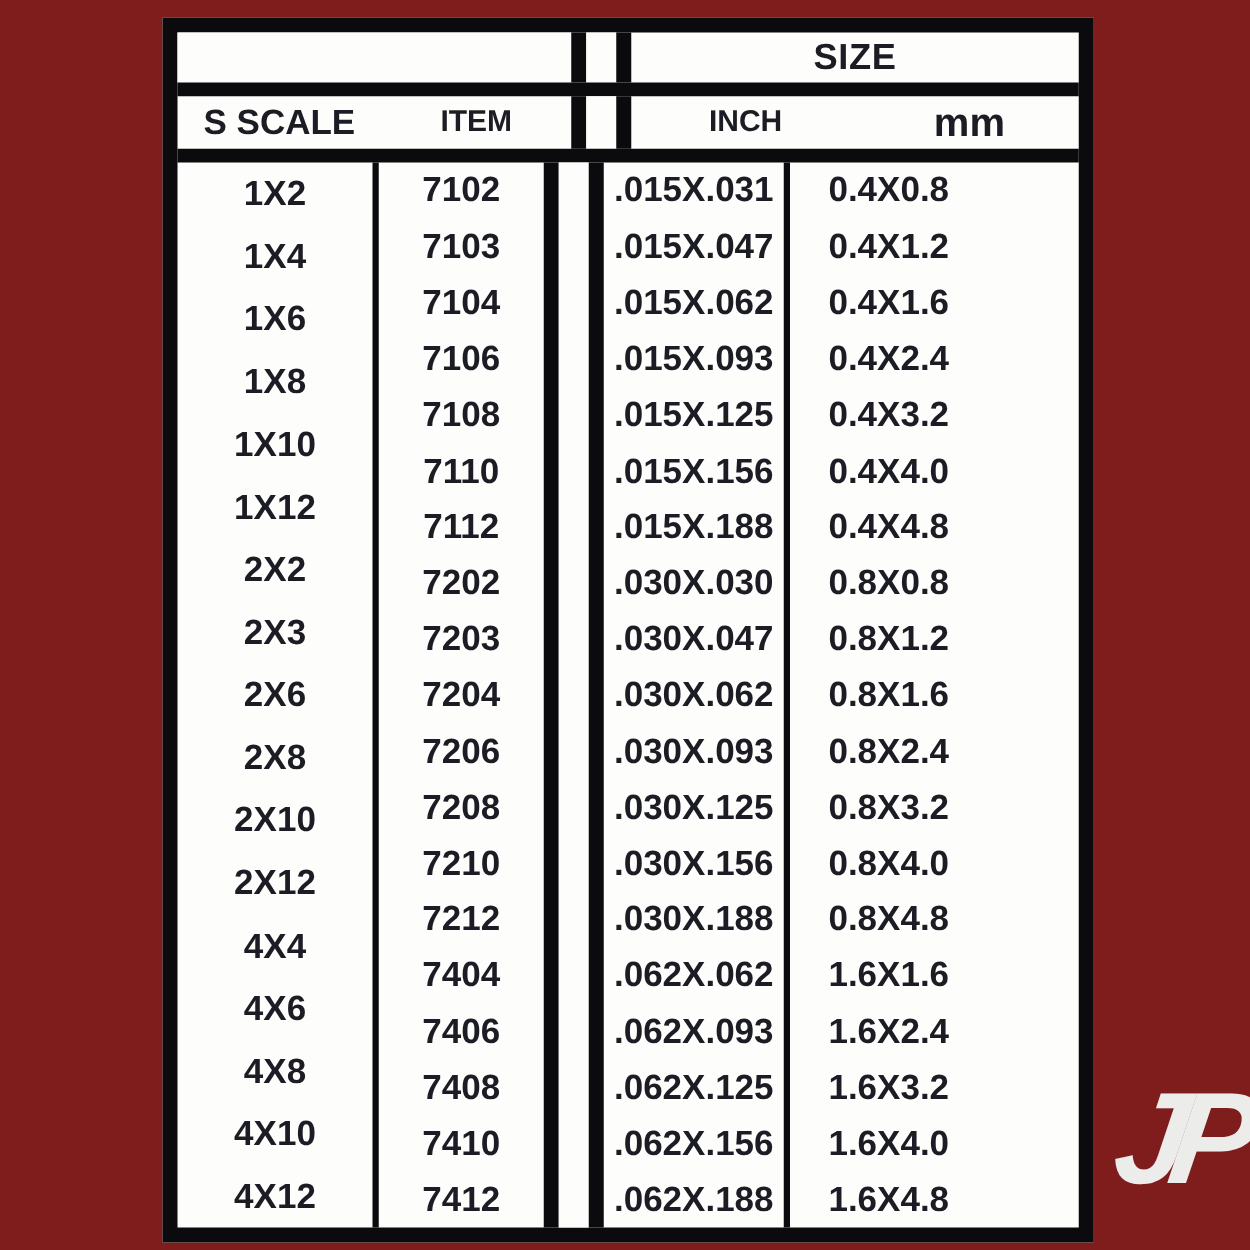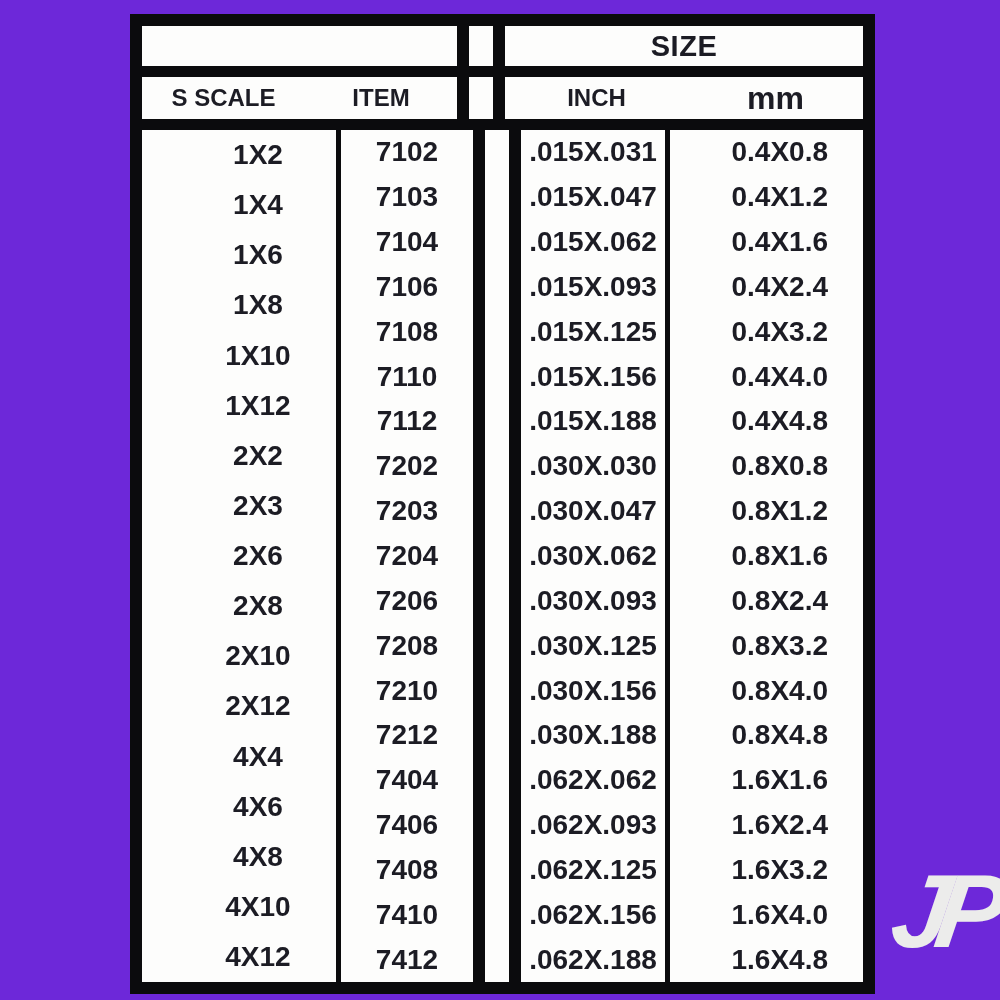--- a/index.html
+++ b/index.html
@@ -10,21 +10,21 @@
     width: 1000px;
     height: 1000px;
     position: relative;
     overflow: hidden;
     background: #f9f9f8;
     font-family: "Liberation Sans", sans-serif;
   }
   .sheet {
     position: absolute;
     inset: 0;
-    background: #6d28d9;
+    background: #7f1d1d;
   }
   .size-table {
     position: absolute;
     left: 130px;
     top: 14px;
     width: 721px;
     height: 956px;
     border: 12px solid #0b0b0d;
     background: #fdfdfc;
     display: flex;
@@ -38,42 +38,42 @@
   .hdiv {
     height: 11px;
     width: 100%;
     background: #0b0b0d;
   }
   .h-left-empty { width: 315px; background: #fdfdfc; }
   .gutter { width: 48px; display: flex; }
   .gline { width: 12px; background: #0b0b0d; }
   .gwhite { width: 24px; background: #fdfdfc; }
   .h-size { width: 358px; font-size: 29px; letter-spacing: 0.5px; }
-  .h-sscale { width: 163px; font-size: 24px; }
+  .h-sscale { width: 163px; font-size: 28px; }
   .h-item  { width: 152px; font-size: 24px; }
   .h-inch  { width: 183px; font-size: 24px; }
   .h-mm    { width: 175px; font-size: 32px; }
   .hcell {
     display: flex;
     align-items: center;
     justify-content: center;
   }
   .data-area {
     flex: 1;
     display: flex;
     width: 100%;
   }
   .dcol {
     display: flex;
     flex-direction: column;
   }
-  .col-sscale { width: 156px; margin-left: 38px; }
+  .col-sscale { width: 156px; }
   .col-item   { width: 132px; }
   .col-inch   { width: 144px; }
-  .col-mm     { width: 158px; align-items: flex-end; }
+  .col-mm     { width: 158px; }
   .vline {
     width: 5px;
     background: #0b0b0d;
   }
   .dcol .cell {
     flex: 1;
     display: flex;
     align-items: center;
     justify-content: center;
     font-size: 28px;

